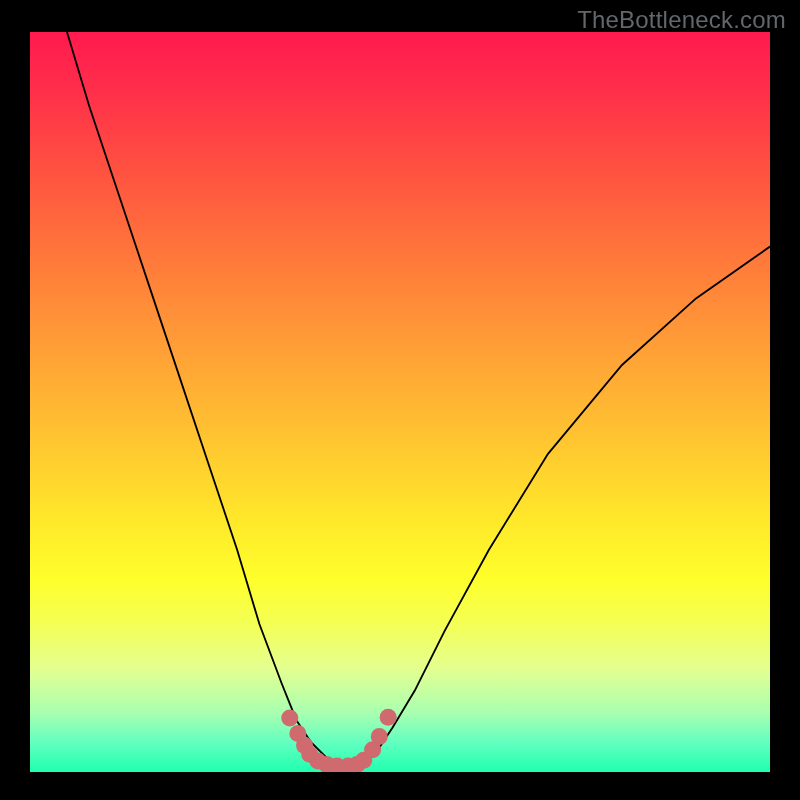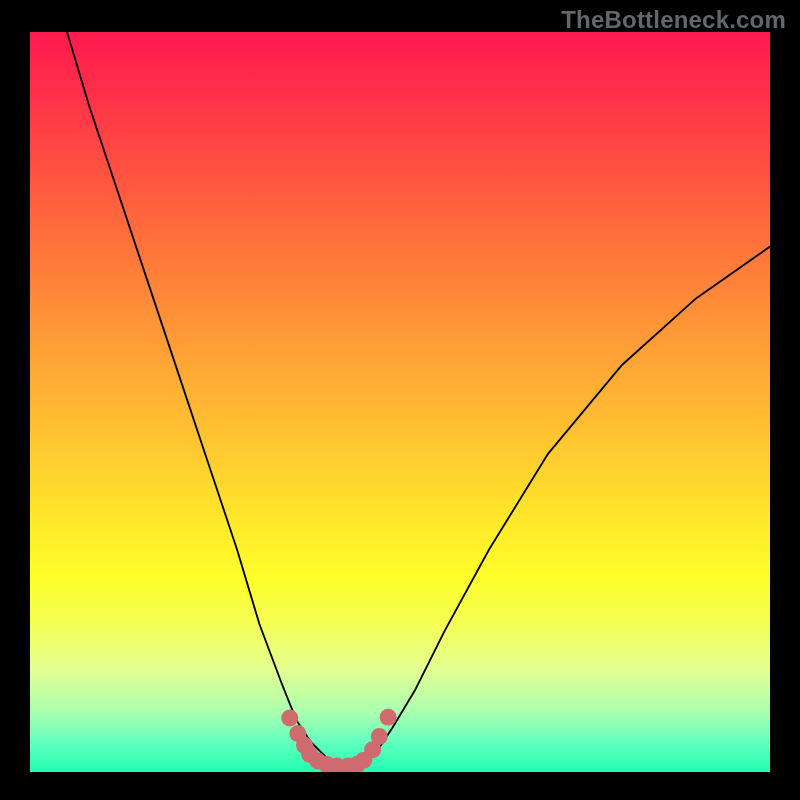--- a/index.html
+++ b/index.html
@@ -17,21 +17,21 @@
     height: 800px;
     background: #000;
   }
   .watermark {
     position: absolute;
     top: 6px;
     right: 14px;
     color: #62676b;
     font-size: 24px;
     letter-spacing: 0.2px;
-    font-weight: 700;
+    font-weight: 400;
     user-select: none;
   }
   .plot {
     position: absolute;
     left: 30px;
     top: 32px;
     width: 740px;
     height: 740px;
     background: linear-gradient(to bottom,
       #ff1a4f 0%,

